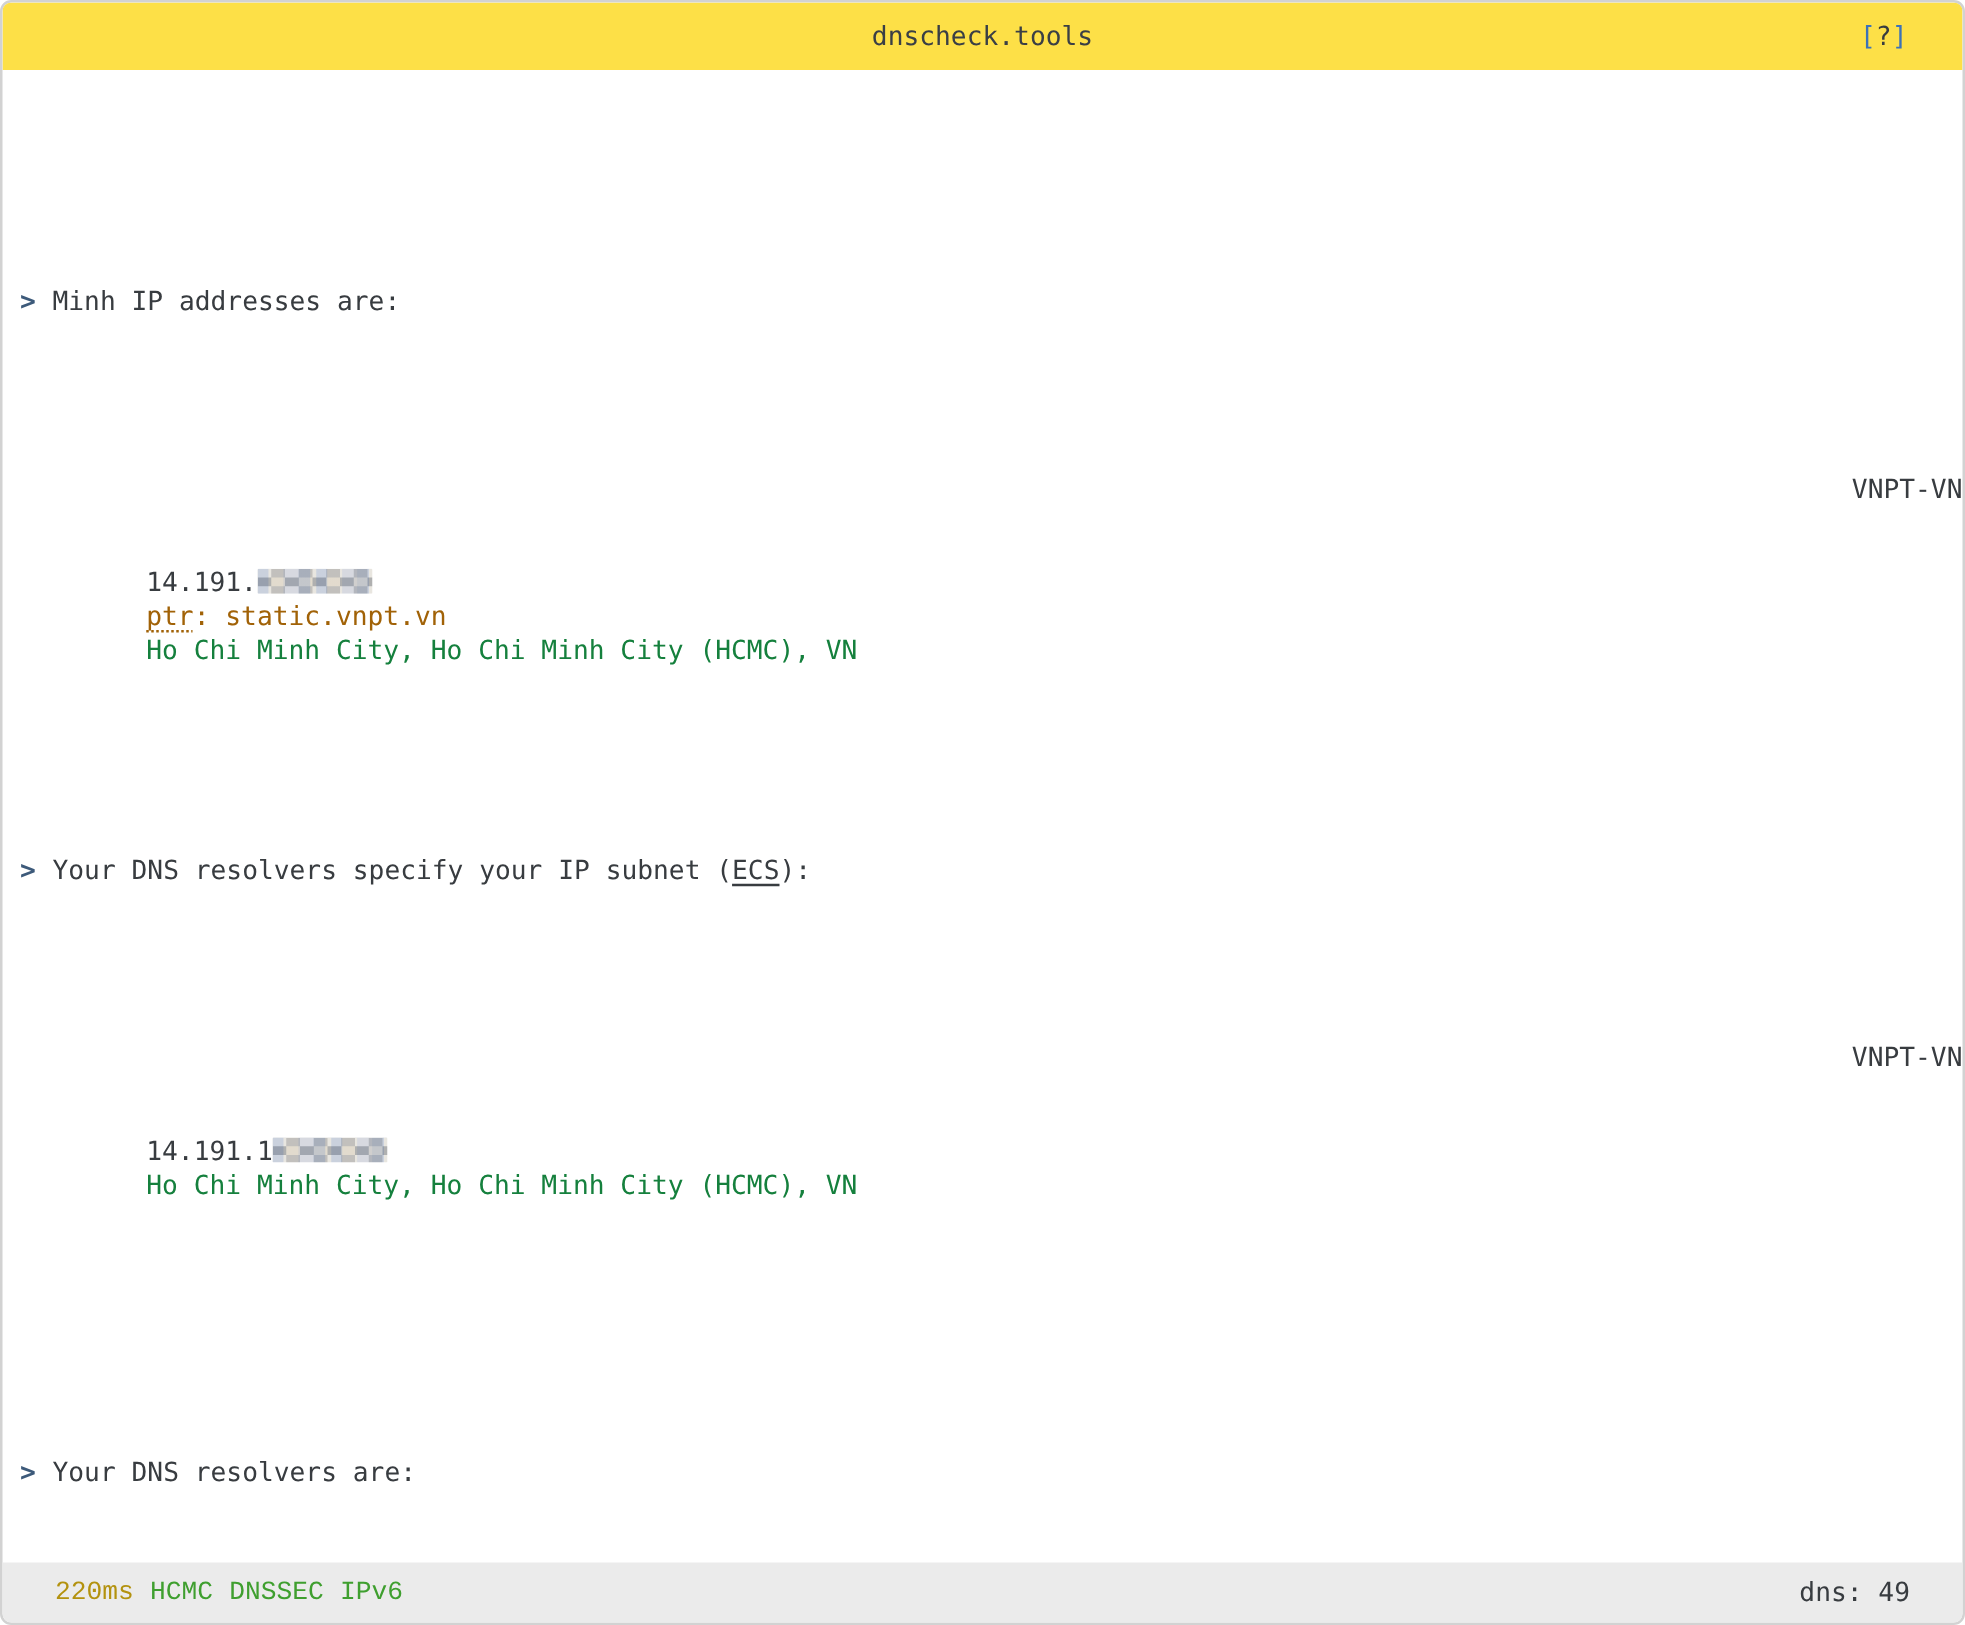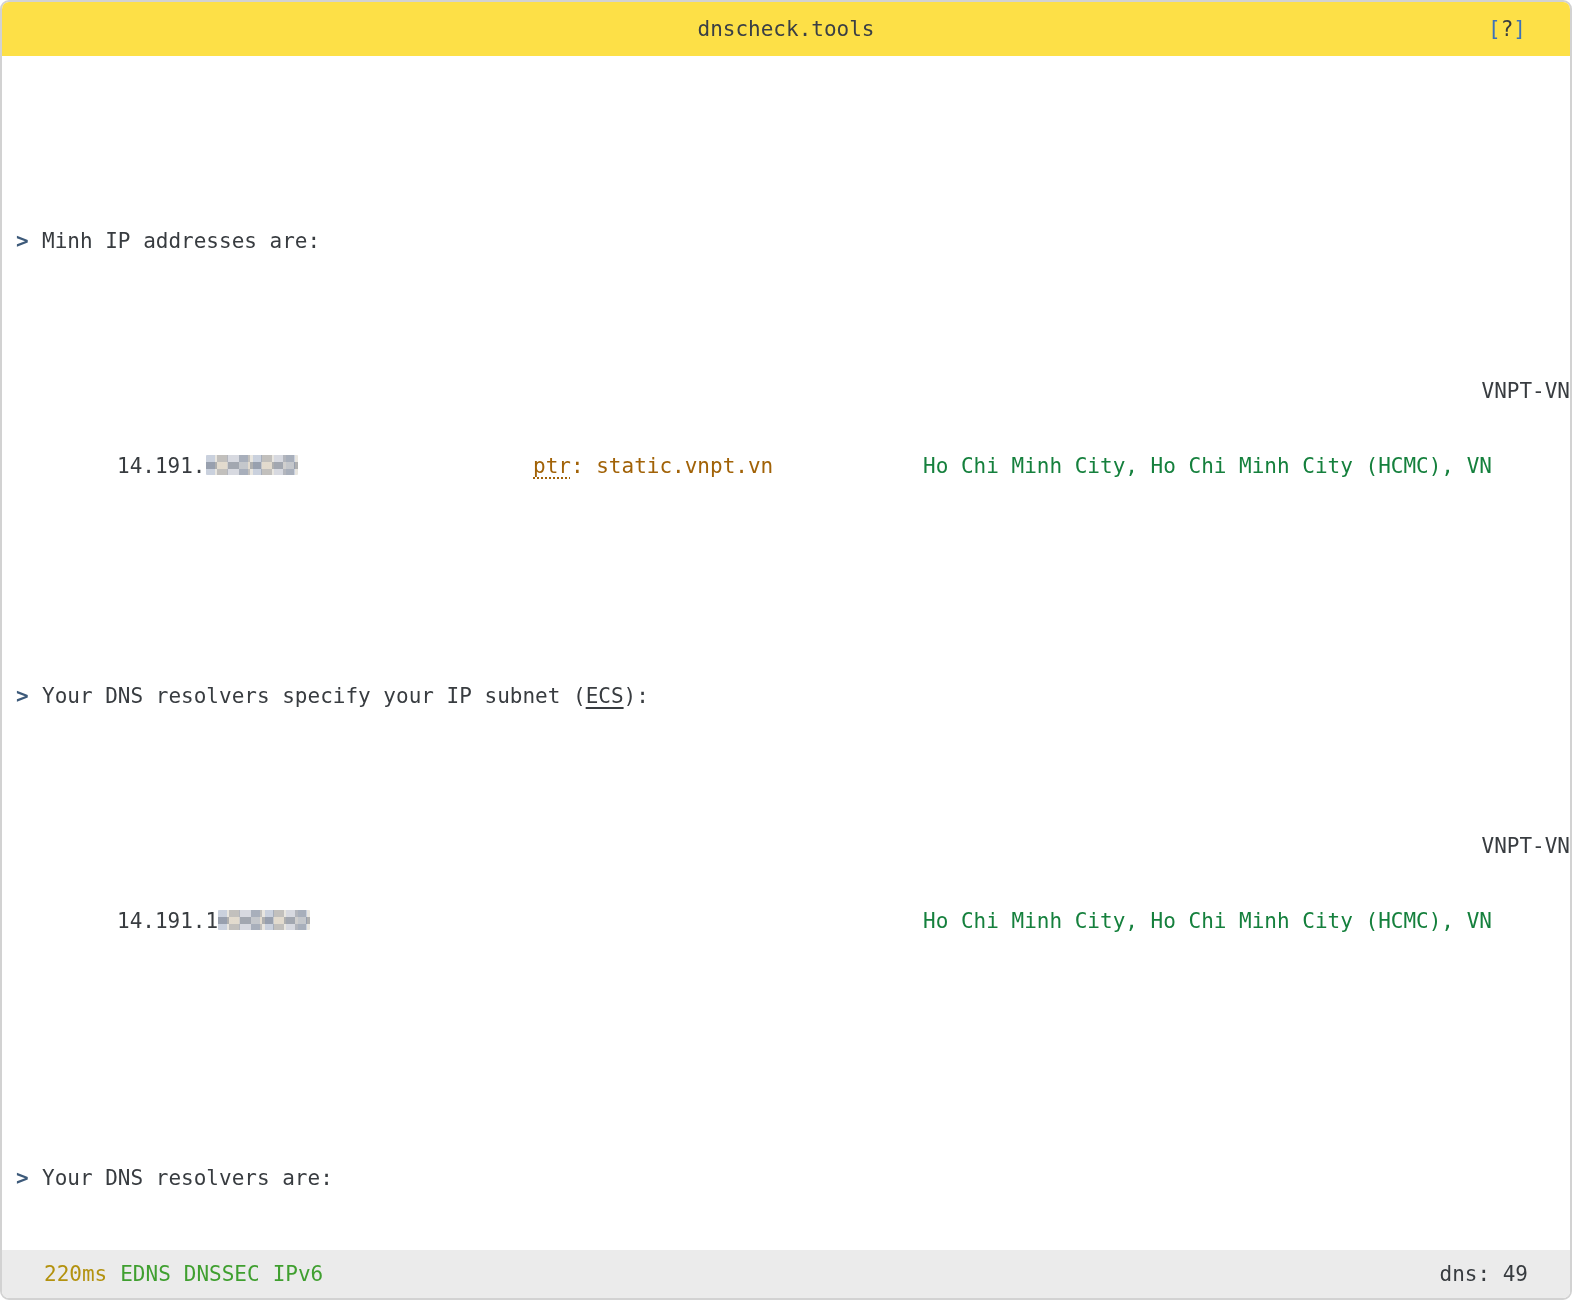--- a/index.html
+++ b/index.html
@@ -17,21 +17,21 @@
   .content { padding-left:14px; white-space:pre; }
   .line { height:27px; line-height:27px; white-space:pre; }
   .sp  { height:27px; }
   .sp0 { height:28px; }
   .sp2 { height:35px; }
   .sp3 { height:8px; }
 
   .prompt { display:inline-block; width:26px; font-weight:bold; color:#3d5a7a; }
 
   .ind1 { padding-left:51px;text-align:right; }   
-  .ind2 { padding-left:101px; }  
+  .ind2 { padding-left:101px;flex-direction:column; }  
 
   .row { display:flex; }
   .cell { display:inline-block; }
   .cell.ip  { width:416px; }
   .cell.ns  { width:390px; }
 
   a { cursor:pointer; }
   .lk-dark { color:inherit; text-decoration:underline; text-decoration-thickness:2px; text-underline-offset:4px; }
   .teal   { color:#a16207; text-decoration:none; }
   .loc    { color:#15803d; }
@@ -40,21 +40,21 @@
   .pixelated { display:inline-block; width:92px; height:20px; vertical-align:middle; margin-top:-4px; border-radius:1px;
     background:
       repeating-conic-gradient(#c7c9cd 0% 25%, #e8e5df 25% 50%, #b4b8bf 50% 75%, #eff0f3 75% 100%),
       repeating-linear-gradient(90deg, rgba(140,160,190,.35) 0 9px, rgba(240,230,210,.45) 9px 21px, rgba(190,195,205,.4) 21px 33px);
     background-size: 22px 14px, 47px 100%;
     background-blend-mode: multiply;
   }
 
   .statusbar { position:absolute; left:0; right:0; bottom:0; height:48px; background:#ebebeb;
     display:flex; align-items:center; justify-content:space-between; padding:0 42px; white-space:pre; }
-  .statusbar .left { display:flex; gap:13px; }
+  .statusbar .left { display:flex; gap:13px;font-family:Liberation Mono, monospace; }
   .latency { color:#b3920f; }
   .flag { color:#3f9f2f; }
 </style>
 </head>
 <body>
 
 <div class="page">
 
   <div class="titlebar">
     <div class="title">dnscheck.tools</div>
@@ -127,20 +127,20 @@
 
     
 
     
     
   </div>
 
   <div class="statusbar">
     <div class="left">
       <span class="latency">220ms</span>
-      <span class="flag">EDNS</span>
+      <span class="flag">HCMC</span>
       <span class="flag">DNSSEC</span>
       <span class="flag">IPv6</span>
     </div>
     <div class="right">dns: 49</div>
   </div>
 
 </div>
 
 </body></html>

